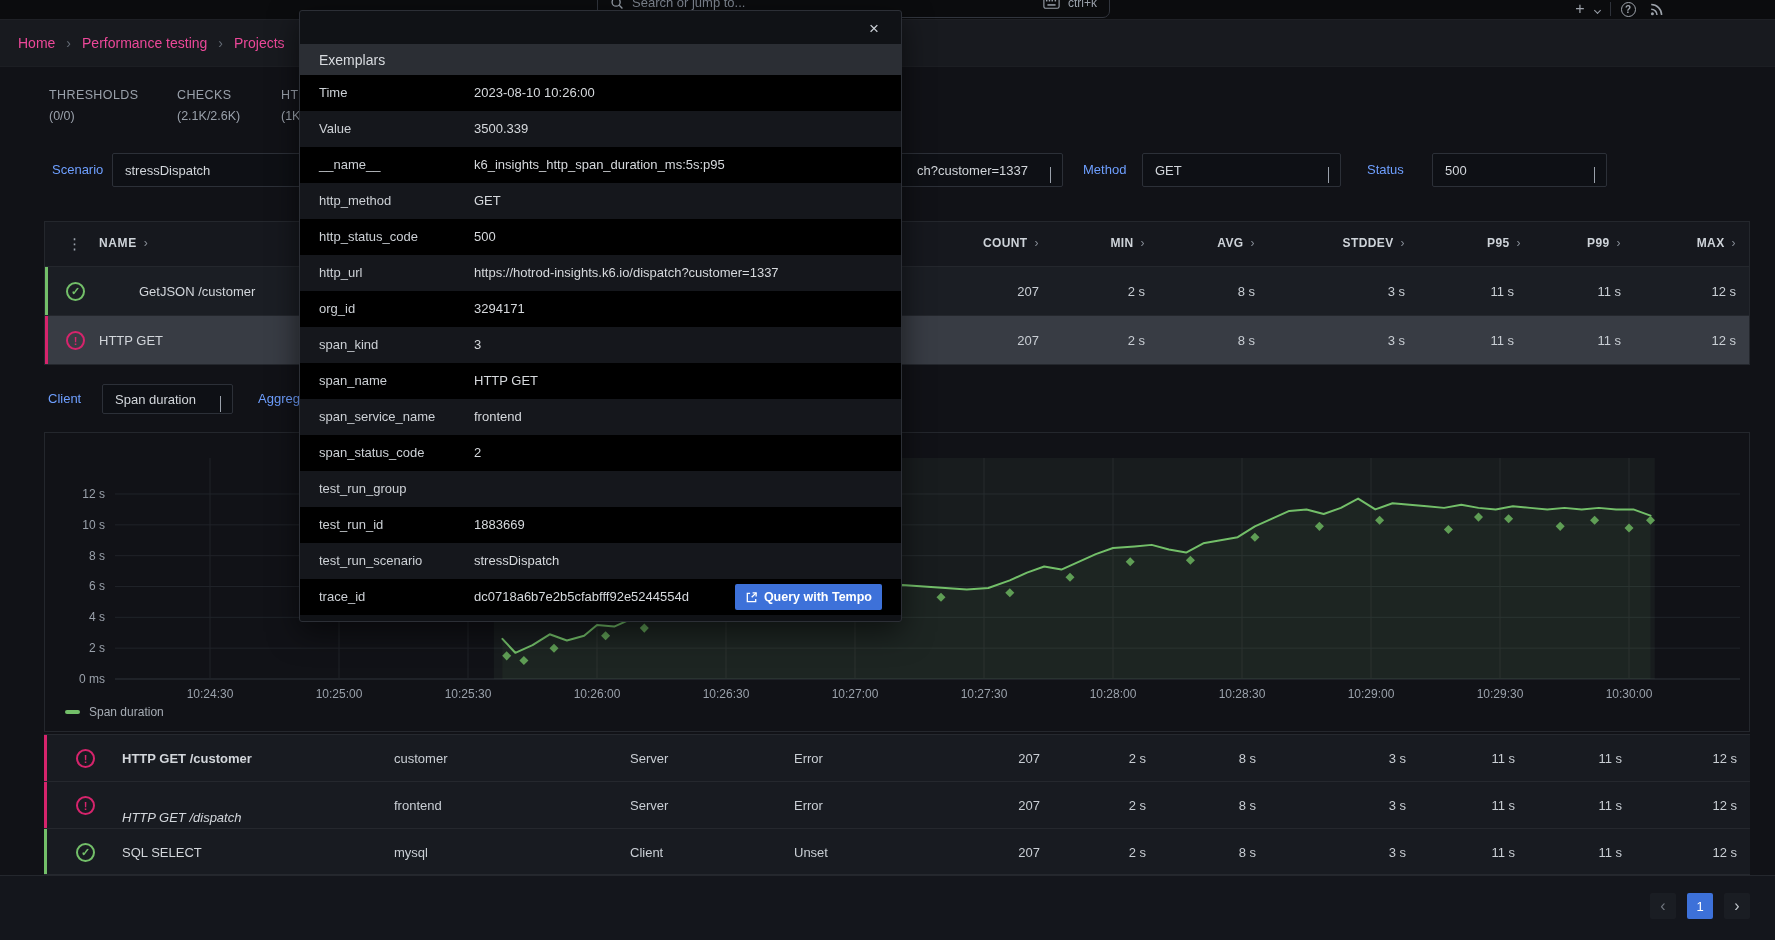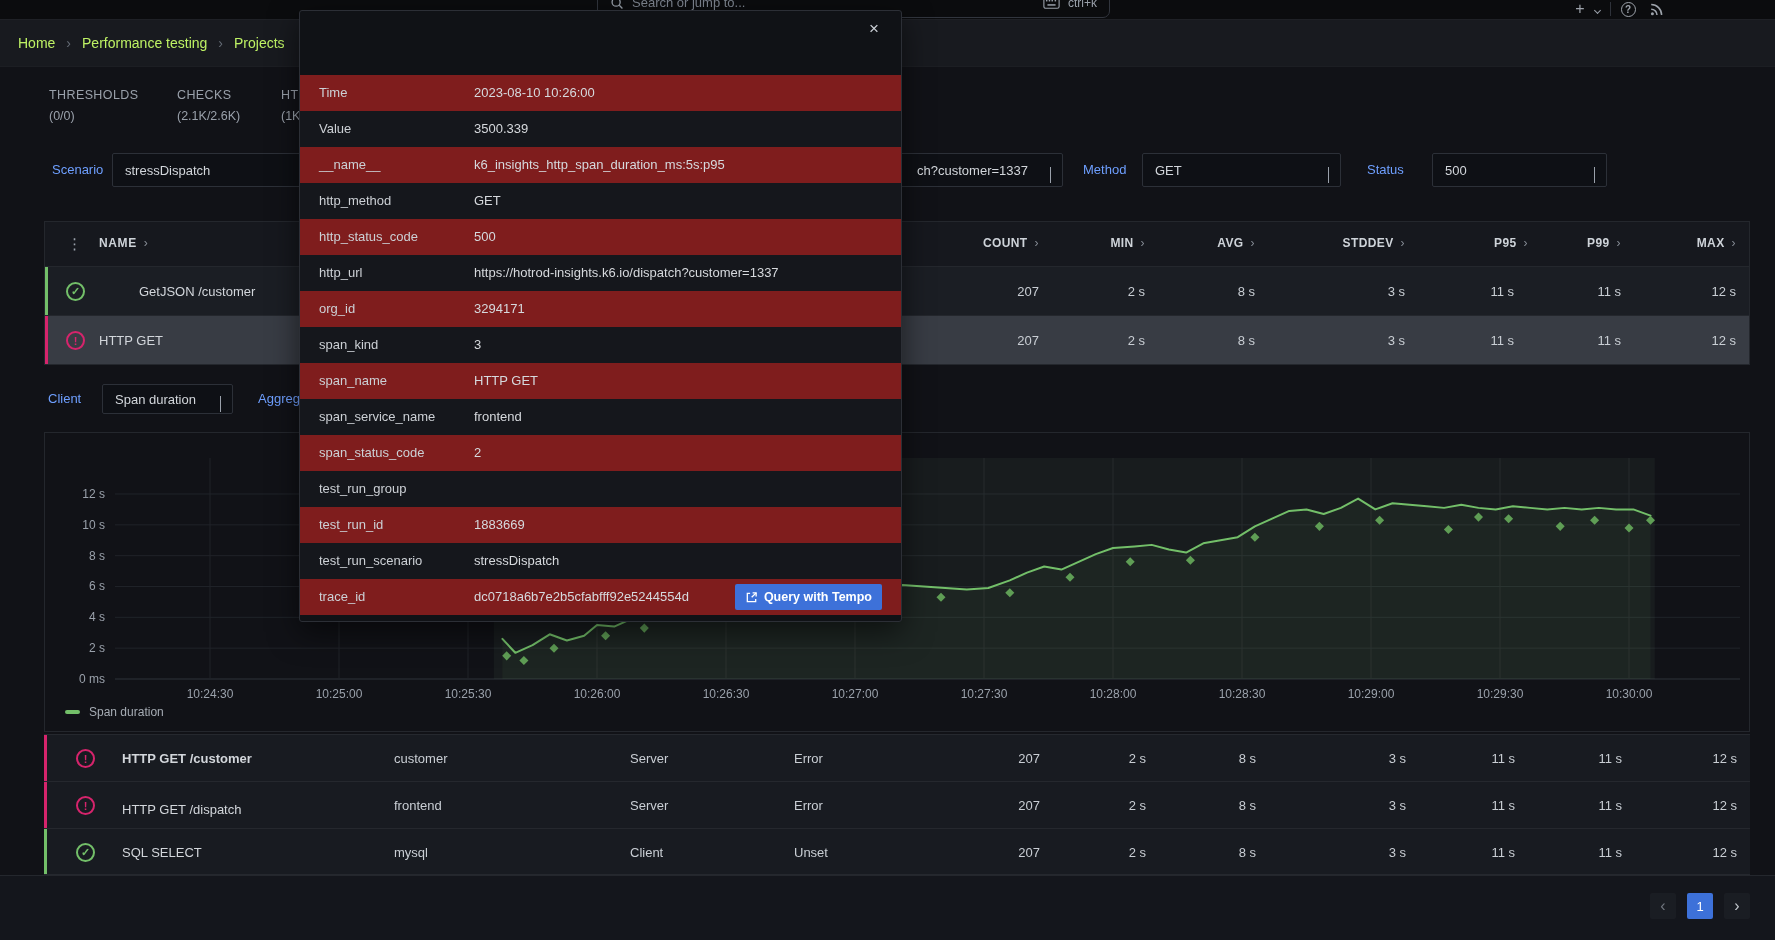--- a/index.html
+++ b/index.html
@@ -13,21 +13,21 @@
   .searchbox .sp{flex:1}
   .searchbox .sc{font-size:12px;color:#9aa1ab}
   .tico{position:absolute;top:0;height:18px;display:flex;align-items:center;justify-content:center;color:#9da3ab;z-index:21}
   .tdivider{position:absolute;top:2px;width:1px;height:14px;background:#2e323a;z-index:21}
   .helpc{width:15px;height:15px;border:1.4px solid #9da3ab;border-radius:50%;display:flex;align-items:center;justify-content:center;font-size:10px;font-weight:700;color:#9da3ab}
   .chev{width:7px;height:7px;border-right:1.6px solid #9aa1ab;border-bottom:1.6px solid #9aa1ab;transform:rotate(45deg)}
   .chev.sm{width:5px;height:5px}
 
   
   .breadcrumb{position:absolute;left:0;top:20px;width:1775px;height:47px;background:#181a1f;border-bottom:1px solid #1c1e23;display:flex;align-items:center;padding-left:18px;font-size:14px;z-index:5}
-  .breadcrumb .bi{color:#bef264}
+  .breadcrumb .bi{color:#ec4899}
   .breadcrumb .bsep{color:#646b75;margin:0 11px;font-size:14px}
 
   
   .tab{position:absolute;top:88px;z-index:4}
   .tab .tl{font-size:12.5px;letter-spacing:.4px;color:#9aa1ab}
   .tab .tv{font-size:12.5px;color:#9aa1ab;margin-top:7px}
 
   
   .flabel{position:absolute;font-size:13px;font-weight:500;color:#6e9fff;z-index:4}
   .select{position:absolute;height:34px;background:#0e1015;border:1px solid #2c3038;border-radius:2px;display:flex;align-items:center;padding:0 28px 0 12px;font-size:13px;color:#d2d6db;z-index:4}
@@ -63,21 +63,21 @@
   .pbtn{position:absolute;top:17px;width:26px;height:26px;border-radius:2px;display:flex;align-items:center;justify-content:center;font-size:16px}
   .pbtn.dim{background:#1a1d23;color:#6f757e}
   .pbtn.lit{background:#1a1d23;color:#c2c7cd}
   .pcur{position:absolute;top:17px;width:26px;height:26px;border-radius:2px;background:#3d71d9;color:#fff;display:flex;align-items:center;justify-content:center;font-size:13px}
 
   
   .popup{position:absolute;left:299px;top:10px;width:603px;height:612px;background:#101216;border:1px solid #2c2f36;border-radius:3px;box-shadow:0 10px 30px rgba(0,0,0,.55);z-index:100}
   .popclose{position:absolute;right:16px;top:6px;font-size:17px;color:#c9ced4;line-height:20px;padding:2px 6px}
   .pophead{position:absolute;left:0;top:33px;width:100%;height:31px;background:#2b2e34;display:flex;align-items:center;padding-left:19px;font-size:14px;color:#d8dbdf}
   .poprow{position:absolute;left:0;width:100%;height:36px}
-  .poprow.a{background:#7f1d1d}
+  .poprow.a{background:#000000}
   .poprow.b{background:#15171c}
   .poplabel{position:absolute;left:19px;top:10px;font-size:13px;color:#ccd0d5}
   .popvalue{position:absolute;left:174px;top:10px;font-size:13px;color:#d6d9dd}
   .tempobtn{position:absolute;right:19px;top:5px;height:26px;background:#3d71d9;border:none;border-radius:2px;color:#fff;font-size:12.5px;font-weight:600;display:flex;align-items:center;gap:6px;padding:0 10px;font-family:"Liberation Sans",sans-serif}
 </style>
 </head>
 <body>
 
 <div class="topbar"></div>
 
@@ -168,21 +168,21 @@
 </div>
 
 <div class="rtable" style="top:221px" id="req-table">
     <div class="thead">
       <span class="kebab">⋮</span>
       <span class="hname">NAME<span class="hsort">›</span></span>
       <span class="hnum" style="right: 710px;">COUNT<span class="hsort">›</span></span>
       <span class="hnum" style="right: 604px;">MIN<span class="hsort">›</span></span>
       <span class="hnum" style="right: 494px;">AVG<span class="hsort">›</span></span>
       <span class="hnum" style="right: 344px;">STDDEV<span class="hsort">›</span></span>
-      <span class="hnum" style="right: 221px; padding-left: 26px;">P95<span class="hsort">›</span></span>
+      <span class="hnum" style="right: 228px; padding-left: 26px;">P95<span class="hsort">›</span></span>
       <span class="hnum" style="right: 128px;">P99<span class="hsort">›</span></span>
       <span class="hnum" style="right: 13px;">MAX<span class="hsort">›</span></span>
     </div>
     <div class="trow">
       <div class="strip" style="background: rgb(115, 191, 105);"></div>
       <span class="icon-c" style="left: 21px; top: 15px; border-color: rgb(115, 191, 105); color: rgb(115, 191, 105);">✓</span>
       <span class="rname" style="left: 54px; top: 17px; margin-left: 40px;">GetJSON /customer</span>
       <span class="cnum" style="right: 710px;">207</span>
       <span class="cnum" style="right: 604px;">2 s</span>
       <span class="cnum" style="right: 494px;">8 s</span>
@@ -299,21 +299,21 @@
       <span class="cnum" style="top: 16px; right: 604px;">2 s</span>
       <span class="cnum" style="top: 16px; right: 494px;">8 s</span>
       <span class="cnum" style="top: 16px; right: 344px;">3 s</span>
       <span class="cnum" style="top: 16px; right: 235px;">11 s</span>
       <span class="cnum" style="top: 16px; right: 128px;">11 s</span>
       <span class="cnum" style="top: 16px; right: 13px;">12 s</span>
     </div>
     <div class="srow" style="top: 781px;">
       <div class="strip" style="background: rgb(214, 36, 108);"></div>
       <span class="icon-c" style="left: 32px; top: 14px; border-color: rgb(214, 36, 108); color: rgb(214, 36, 108);">!</span>
-      <span class="rname" style="left: 78px; top: 20px;">HTTP GET /dispatch</span>
+      <span class="rname" style="left: 78px; top: 28px; font-style: italic;">HTTP GET /dispatch</span>
       <span class="ctext" style="left: 350px; top: 16px;">frontend</span>
       <span class="ctext" style="left: 586px; top: 16px;">Server</span>
       <span class="ctext" style="left: 750px; top: 16px;">Error</span>
       <span class="cnum" style="top: 16px; right: 710px;">207</span>
       <span class="cnum" style="top: 16px; right: 604px;">2 s</span>
       <span class="cnum" style="top: 16px; right: 494px;">8 s</span>
       <span class="cnum" style="top: 16px; right: 344px;">3 s</span>
       <span class="cnum" style="top: 16px; right: 235px;">11 s</span>
       <span class="cnum" style="top: 16px; right: 128px;">11 s</span>
       <span class="cnum" style="top: 16px; right: 13px;">12 s</span>
@@ -336,20 +336,23 @@
   </div>
 
 <div class="footer">
   <div class="pbtn dim" style="left:1650px">‹</div>
   <div class="pcur" style="left:1687px">1</div>
   <div class="pbtn lit" style="left:1724px">›</div>
 </div>
 
 <div class="popup">
   <div class="popclose">×</div>
+  <div class="pophead">
+    <span>Exemplars</span>
+  </div>
   <div id="popup-rows">
       <div class="poprow a" style="top: 64px;">
         <span class="poplabel">Time</span>
         <span class="popvalue">2023-08-10 10:26:00</span>
       </div>
       <div class="poprow b" style="top: 100px;">
         <span class="poplabel">Value</span>
         <span class="popvalue">3500.339</span>
       </div>
       <div class="poprow a" style="top: 136px;">

